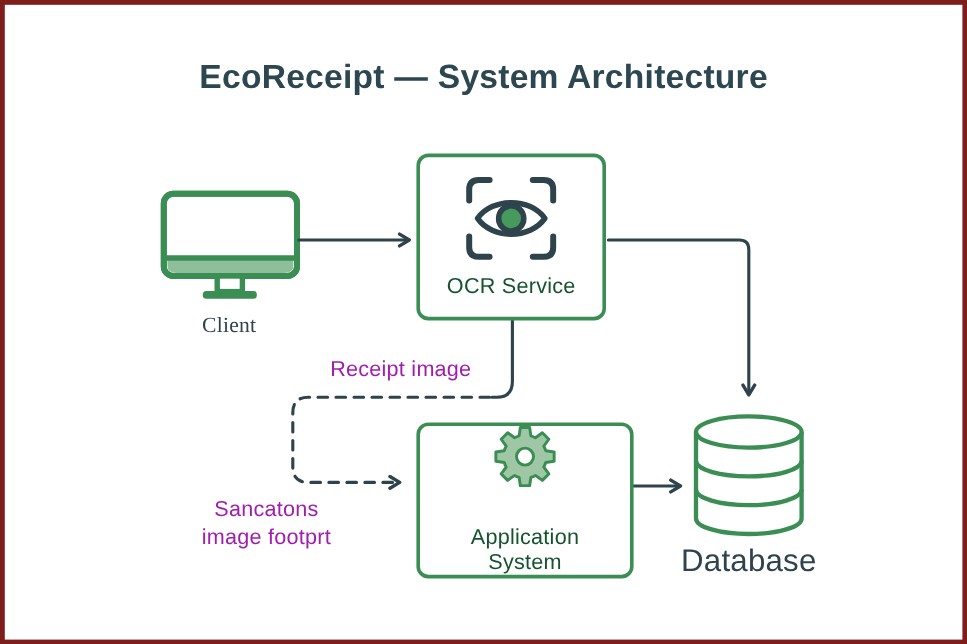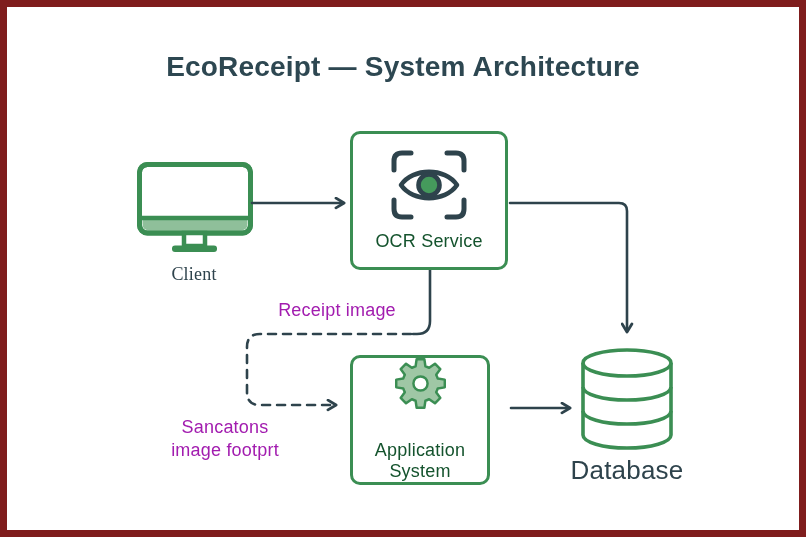--- a/index.html
+++ b/index.html
@@ -1,19 +1,19 @@
 <!DOCTYPE html>
 <html><head>
 <meta charset="utf-8">
 <style>
   html,body{margin:0;padding:0;background:#fff;}
   .canvas{
     position:relative;width:806px;height:537px;background:#fff;
     font-family:"Liberation Sans","DejaVu Sans",sans-serif;
-    color:#2e434c;overflow:hidden;box-sizing:border-box;border:7px solid #7f1d1d;
+    color:#2e434c;overflow:hidden;box-sizing:border-box;border:4px solid #7f1d1d;
   }
   .title{
     position:absolute;top:44px;left:0;width:100%;text-align:center;
     font-size:28px;font-weight:700;color:#2d4751;letter-spacing:.2px;
   }
   .abs{position:absolute;}
   .node-label{
     position:absolute;text-align:center;font-size:18px;font-weight:500;
     color:#2e434c;letter-spacing:.2px;line-height:22px;
   }
@@ -71,21 +71,21 @@
         <path d="M56 3 H65 Q73 3 73 11 V20"></path>
         <path d="M73 50 V59 Q73 67 65 67 H56"></path>
         <path d="M20 67 H11 Q3 67 3 59 V50"></path>
       </g>
       <path d="M10 35 C22 17.5 54 17.5 66 35 C54 52.5 22 52.5 10 35 Z" fill="#ffffff" stroke="#2e434c" stroke-width="4.6" stroke-linejoin="round"></path>
       <circle cx="38" cy="35" r="10.5" fill="#459a5c" stroke="#2e434c" stroke-width="4.6"></circle>
     </svg>
     <div class="box-label">OCR Service</div>
   </div>
 
-  <div class="node-box" style="left:343px;top:348px;width:140px;height:130px;gap:20px;">
+  <div class="node-box" style="left:343px;top:348px;width:181px;height:130px;gap:20px;">
     <svg width="53" height="53" viewBox="0 0 54 54">
       <path d="M21.8 8.7 L22.9 1.3 L31.1 1.3 L32.2 8.7 A19 19 0 0 1 36.2 10.4 L42.3 6 L48 11.7 L43.6 17.8
                A19 19 0 0 1 45.3 21.8 L52.7 22.9 L52.7 31.1 L45.3 32.2 A19 19 0 0 1 43.6 36.2 L48 42.3
                L42.3 48 L36.2 43.6 A19 19 0 0 1 32.2 45.3 L31.1 52.7 L22.9 52.7 L21.8 45.3
                A19 19 0 0 1 17.8 43.6 L11.7 48 L6 42.3 L10.4 36.2 A19 19 0 0 1 8.7 32.2 L1.3 31.1
                L1.3 22.9 L8.7 21.8 A19 19 0 0 1 10.4 17.8 L6 11.7 L11.7 6 L17.8 10.4 A19 19 0 0 1 21.8 8.7 Z" fill="#9fc7a5" stroke="#3b8e53" stroke-width="2.6" stroke-linejoin="round"></path>
       <circle cx="27" cy="27" r="7.5" fill="#ffffff" stroke="#3b8e53" stroke-width="2.6"></circle>
     </svg>
     <div class="box-label">
       <span>Application</span><br>

